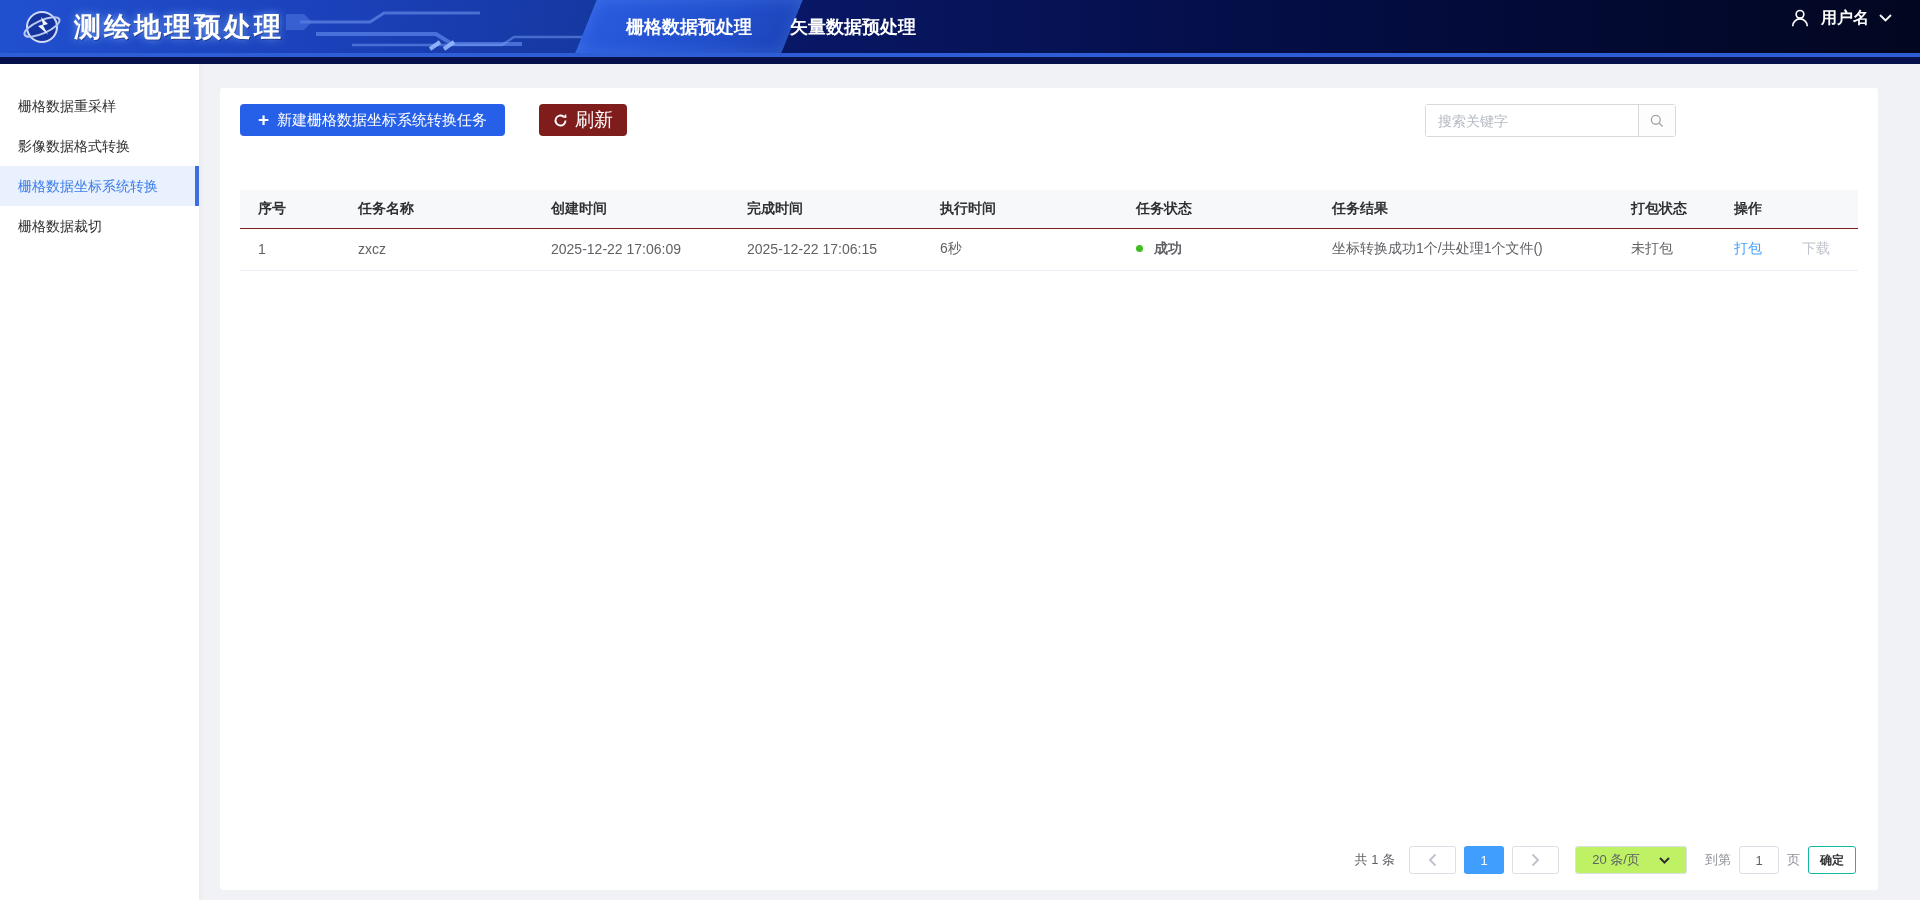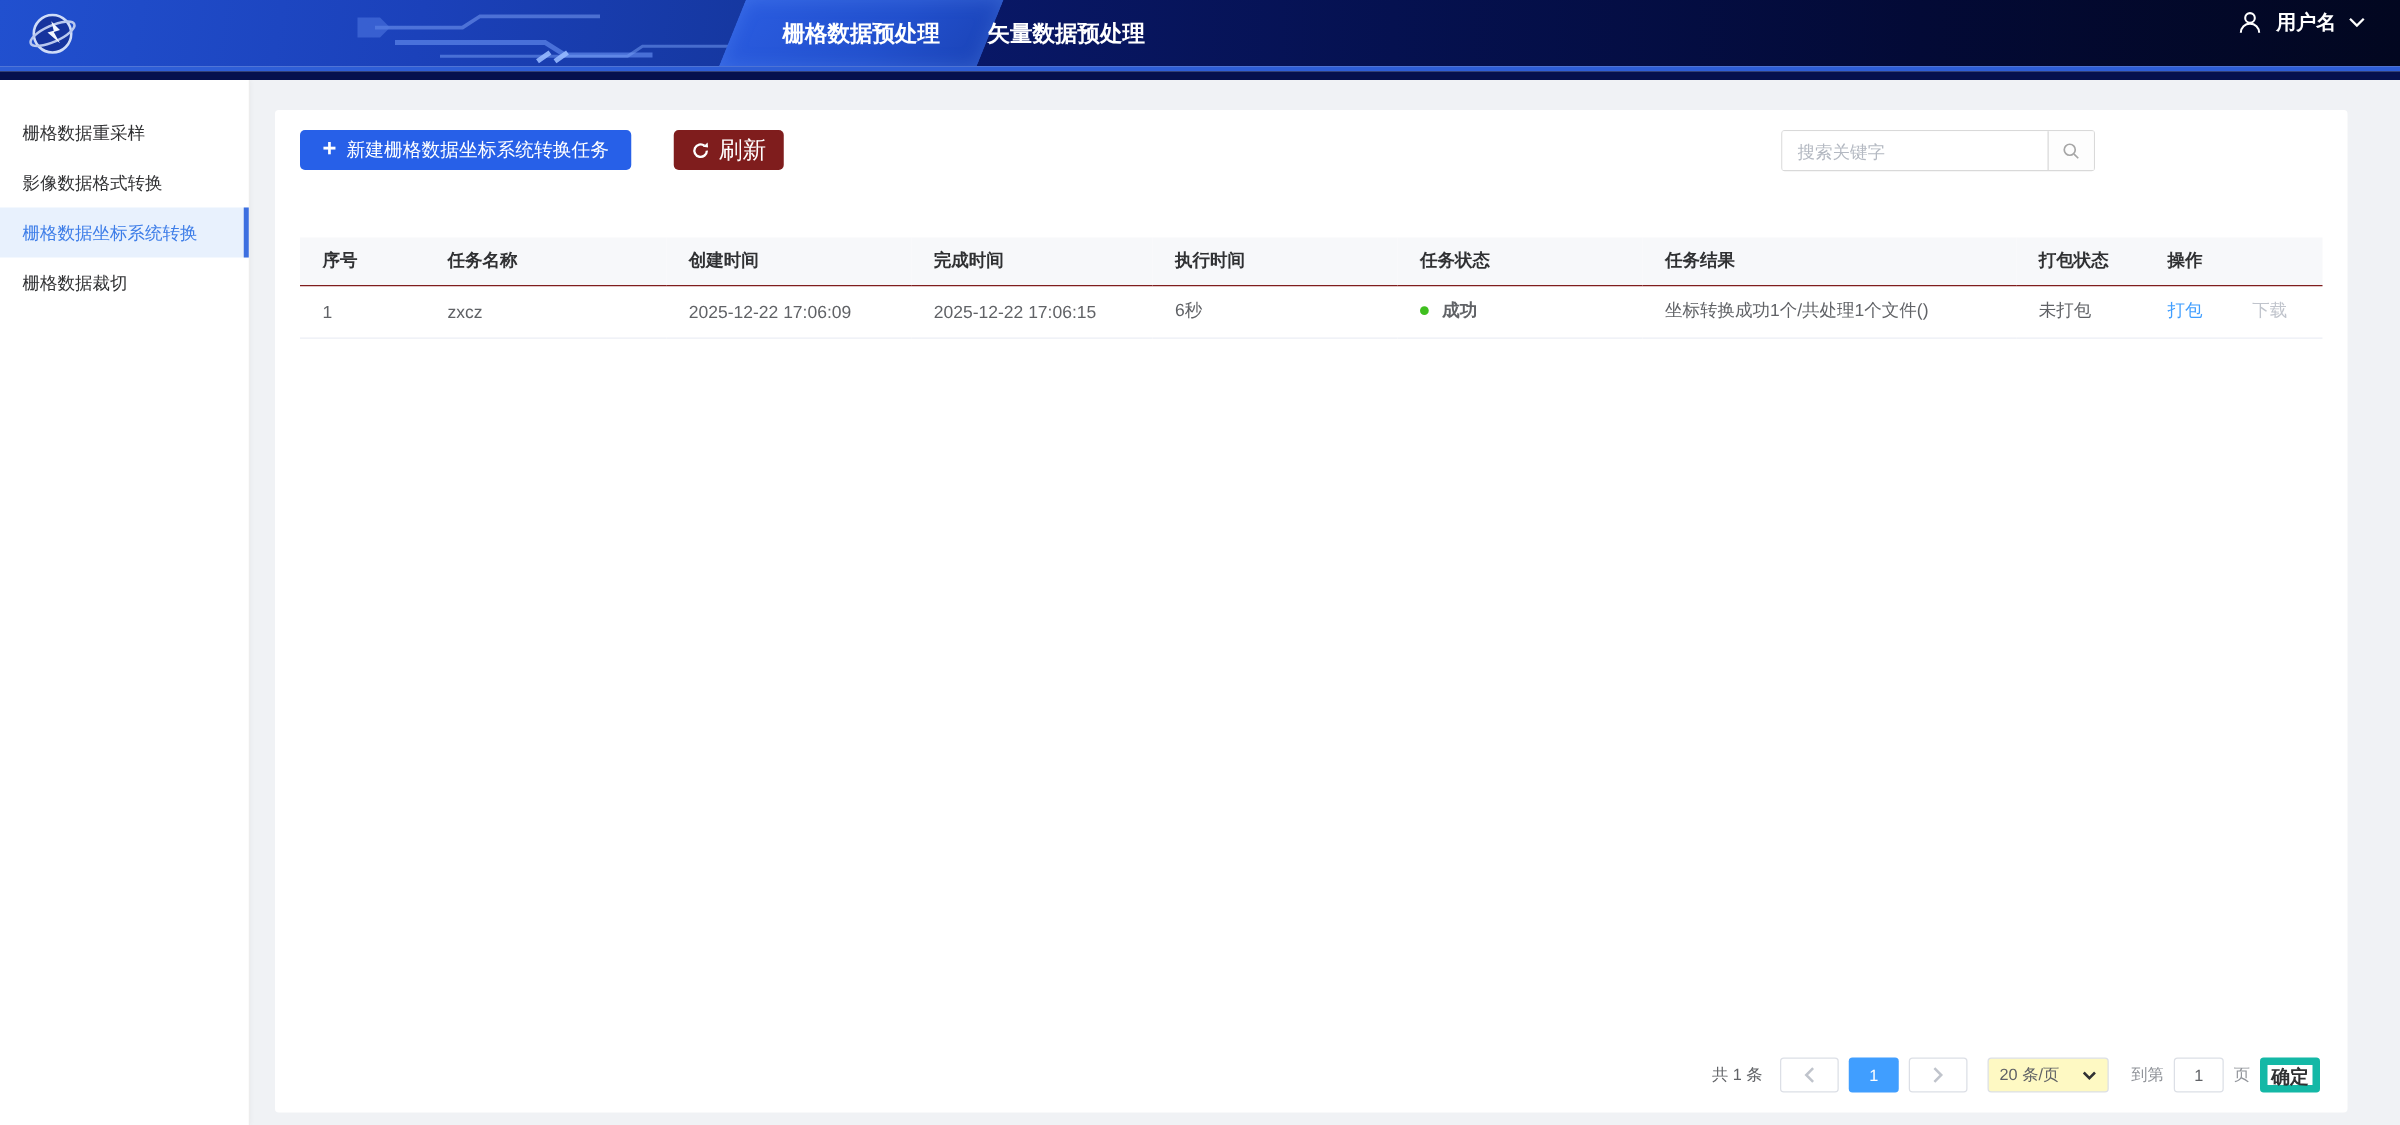--- a/index.html
+++ b/index.html
@@ -71,47 +71,48 @@
   .link-disabled { color:#c0c4cc; cursor:not-allowed;margin-left:24px; }
 
   
   .pagination { position:absolute; right:22px; bottom:16px; display:flex;
     align-items:center; gap:8px; font-size:13px; color:#606266; }
   .pg-total { margin-right:6px; }
   .pg-btn { width:47px; height:28px; border:1px solid #dcdfe6; border-radius:3px;
     background:#fff; display:flex; align-items:center; justify-content:center; cursor:pointer; }
   .pg-num { width:40px; height:28px; border-radius:3px; background:#409eff; color:#fff;
     display:flex; align-items:center; justify-content:center; cursor:pointer; }
-  .pg-select { width:97px; height:28px; border:1px solid #dcdfe6; border-radius:3px;
-    background:#fef9c3; display:flex; align-items:center; justify-content:center; gap:19px;
+  .pg-select { width:112px; height:28px; border:1px solid #dcdfe6; border-radius:3px;
+    background:#bef264; display:flex; align-items:center; justify-content:center; gap:19px;
     color:#606266; cursor:pointer; margin-left:8px; }
   .pg-goto-label { color:#909399; margin-left:10px; }
   .pg-input { width:40px; height:28px; border:1px solid #dcdfe6; border-radius:3px;
     text-align:center; font-size:13px; color:#606266; outline:none; }
-  .pg-confirm { width:48px; height:28px; border:6px solid #14b8a6; border-radius:3px;
-    background:#fff; font-size:15px; font-weight:bold; color:#303133; cursor:pointer; }
+  .pg-confirm { width:48px; height:28px; border:1px solid #14b8a6; border-radius:3px;
+    background:#fff; font-size:12px; font-weight:bold; color:#303133; cursor:pointer; }
 </style>
 </head>
 <body>
 
 <div class="header">
   <div class="hdr-left-bg"></div>
   <svg class="hdr-circuit" width="760" height="53">
     <path d="M300 22 h70 l14 -9 h96" stroke="rgba(140,175,255,0.45)" stroke-width="3" fill="none"></path>
     <path d="M316 34 h120 l16 10 h70" stroke="rgba(90,130,230,0.75)" stroke-width="4" fill="none"></path>
     <path d="M352 45 h150 l12 -8 h110 l10 8 h90" stroke="rgba(120,160,245,0.5)" stroke-width="2.5" fill="none"></path>
     <path d="M430 49 l10 -7 M444 49 l10 -7" stroke="rgba(150,185,255,0.9)" stroke-width="4" fill="none"></path>
     <path d="M286 14 l18 0 l8 8 l-8 8 l-18 0 z" fill="rgba(80,120,225,0.55)"></path>
   </svg>
   <div class="brand">
     <svg width="40" height="40" viewBox="0 0 40 40">
       <circle cx="20" cy="20" r="15" fill="#16349e" stroke="#cfdcf8" stroke-width="2"></circle>
       <ellipse cx="20" cy="20" rx="19" ry="6.5" fill="none" stroke="#b9c8ee" stroke-width="2" transform="rotate(-24 20 20)"></ellipse>
       <path d="M19 10 l7 7 -5 1.5 5 9 -10 -8.5 5 -1.5 z" fill="#f2f6ff"></path>
     </svg>
+    <span class="brand-title">测绘地理预处理</span>
   </div>
   <div class="tab" style="left:586px;width:206px;">
     <span class="tab-bg"></span>
     <span class="tab-label">栅格数据预处理</span>
   </div>
   <div class="tab" style="left:758px;width:190px;">
     <span class="tab-label">矢量数据预处理</span>
   </div>
   <div class="user-box">
     <svg width="22" height="22" viewBox="0 0 24 24">

